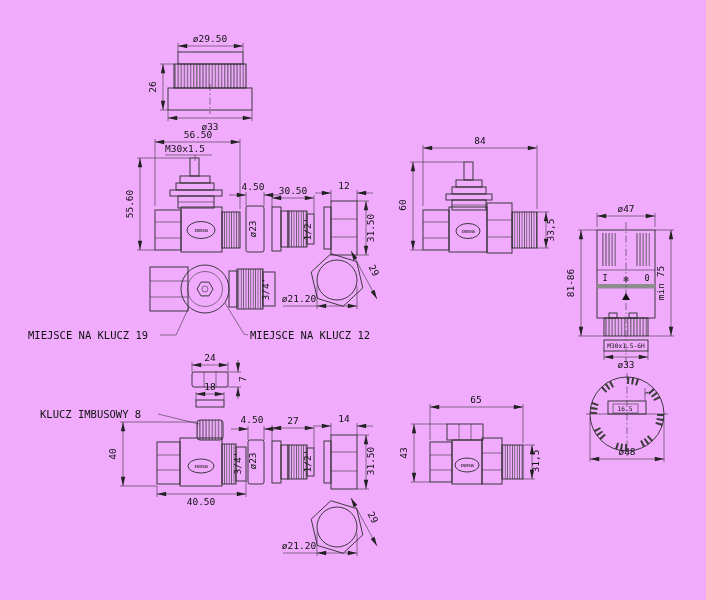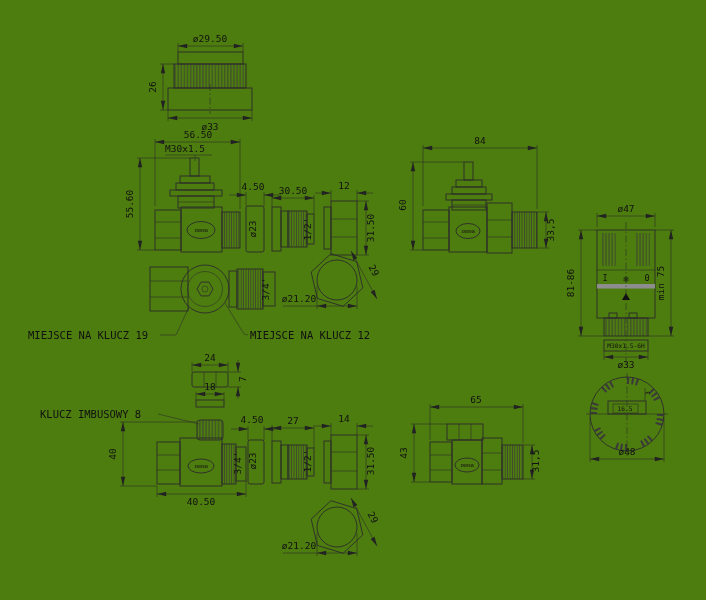--- a/index.html
+++ b/index.html
@@ -1,16 +1,16 @@
 <!DOCTYPE html>
 <html><head>
 <meta charset="utf-8">
 <style>
   html,body{margin:0;padding:0;background:#fff}
-  .wrap{position:relative;width:706px;height:600px;background:#4d7c0f;font-family:"DejaVu Sans Mono",monospace;overflow:hidden}
+  .wrap{position:relative;width:706px;height:600px;background:#f0abfc;font-family:"DejaVu Sans Mono",monospace;overflow:hidden}
   svg{position:absolute;left:0;top:0}
   .ln{fill:none;stroke:#2b2b2b;stroke-width:.9}
   .lt{fill:none;stroke:#2b2b2b;stroke-width:.55}
   .ht{fill:url(#hv);stroke:#2b2b2b;stroke-width:.9}
   .kn{fill:url(#kv);stroke:#2b2b2b;stroke-width:.9}
   .knb{fill:url(#kv);stroke:none}
   .t{font:9.5px "DejaVu Sans Mono",monospace;fill:#111;text-anchor:middle}
   .tl{text-anchor:start}
   .ts{font-size:6.2px}
   .tn{font-size:10.5px}

